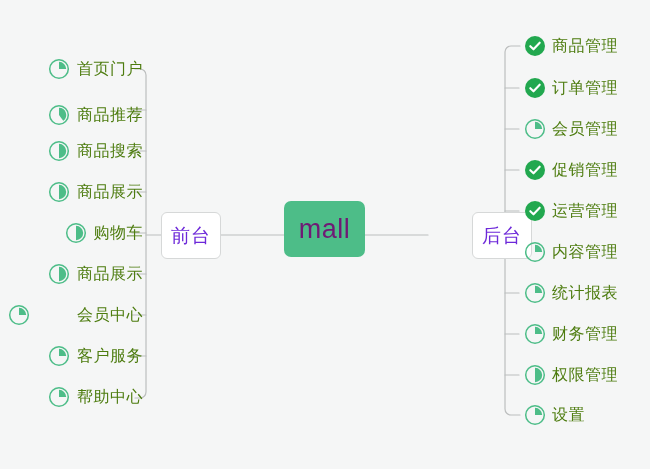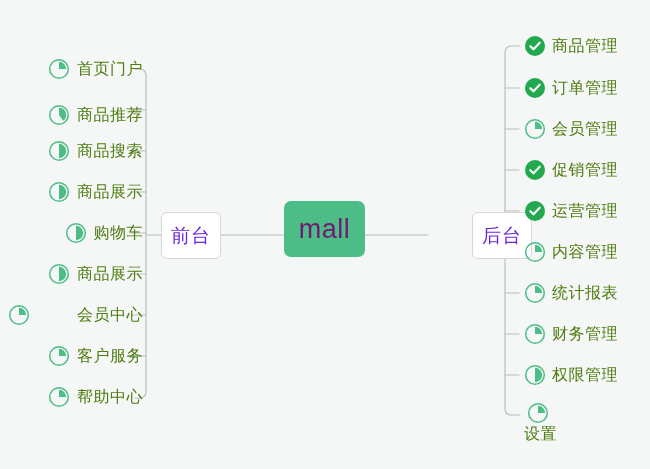--- a/index.html
+++ b/index.html
@@ -275,21 +275,21 @@
         </svg>
         <span class="label">财务管理</span>
       </div>
       <div class="leaf right" style="top: 362px;">
         <svg class="icon" viewBox="0 0 22 22">
           <circle cx="11" cy="11" r="9.3" fill="none" stroke="#4dbd88" stroke-width="1.5"></circle>
           <path d="M 11 11 L 11 3.8 A 7.2 7.2 0 0 1 11 18.2 Z" fill="#4dbd88"></path>
         </svg>
         <span class="label">权限管理</span>
       </div>
-      <div class="leaf right" style="top: 402px; flex-direction: column;">
+      <div class="leaf right" style="top: 402px;">
         <svg class="icon" viewBox="0 0 22 22">
           <circle cx="11" cy="11" r="9.3" fill="none" stroke="#4dbd88" stroke-width="1.5"></circle>
           <path d="M 11 11 L 11 3.8 A 7.2 7.2 0 0 1 18.2 11 Z" fill="#4dbd88"></path>
         </svg>
         <span class="label">设置</span>
       </div>
     </div>
 
 </div>
 

